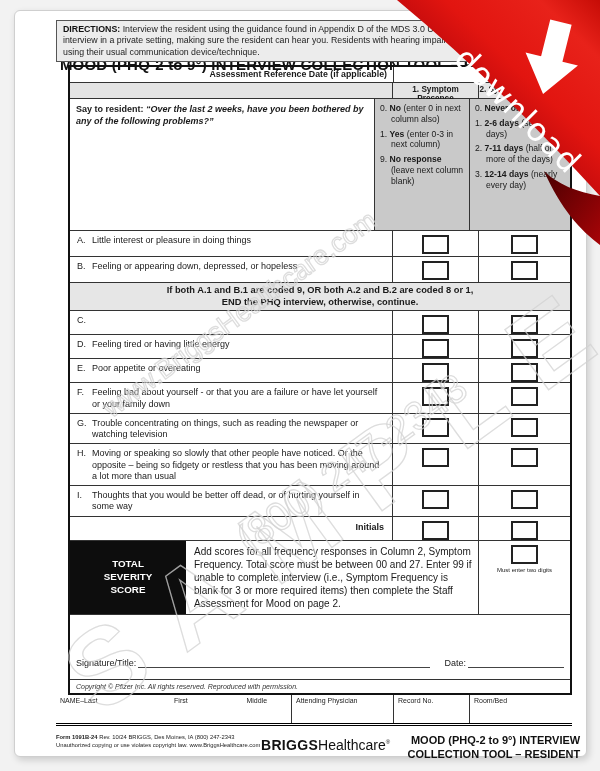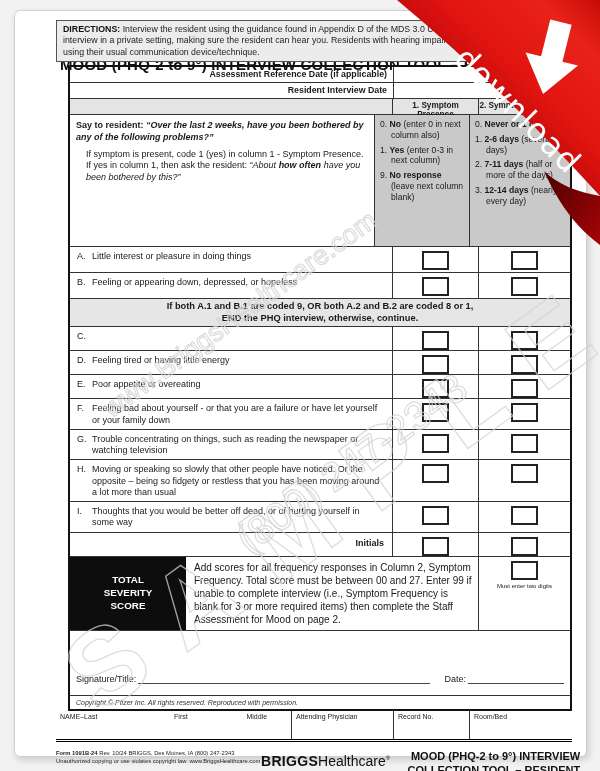--- a/index.html
+++ b/index.html
@@ -106,41 +106,31 @@
       <div class="directions">
         <b>DIRECTIONS:</b><span> Interview the resident using the guidance found in Appendix D of the MDS 3.0 User's Manual. Conduct the interview in a private setting, making sure the resident can hear you. Residents with hearing impairment should be interviewed using their usual communication device/technique.</span>
       </div>
 
       <div class="phq-table">
 
         <div class="trow date-row">
           <div class="date-label">Assessment Reference Date (if applicable)</div>
           <div class="date-value"></div>
         </div>
-        <div class="trow date-row">
-          <div class="date-label">Resident Interview Date</div>
-          <div class="date-value"></div>
-        </div>
 
         <div class="trow colhead-row">
           <div class="c-label"></div>
           <div class="c1 colhead">1. Symptom Presence</div>
           <div class="c2 colhead">2. Symptom Frequency</div>
         </div>
 
         <div class="trow" style="min-height:131px;">
           <div class="c-label instr-cell">
             <div class="instr-say">
               <span>Say to resident: </span><i>“Over the last 2 weeks, have you been bothered by any of the following problems?”</i>
-            </div>
-            <div class="instr-sub">
-              <div>If symptom is present, code 1 (yes) in column 1 - Symptom Presence.</div>
-              <div>
-                <span>If yes in column 1, then ask the resident: </span><i><span>“About </span><b>how often</b><span> have you been bothered by this?”</span></i>
-              </div>
             </div>
           </div>
           <div class="c1 graycell">
             <div class="opt"><span>0.</span> <b>No</b><span> (enter 0 in next column also)</span></div>
               <div class="opt"><span>1.</span> <b>Yes</b><span> (enter 0-3 in next column)</span></div>
               <div class="opt"><span>9.</span> <b>No response</b><span> (leave next column blank)</span></div>
           </div>
           <div class="c2 graycell">
             <div class="opt"><span>0.</span> <b>Never or 1 day</b><span></span></div>
               <div class="opt"><span>1.</span> <b>2-6 days</b><span> (several days)</span></div>

